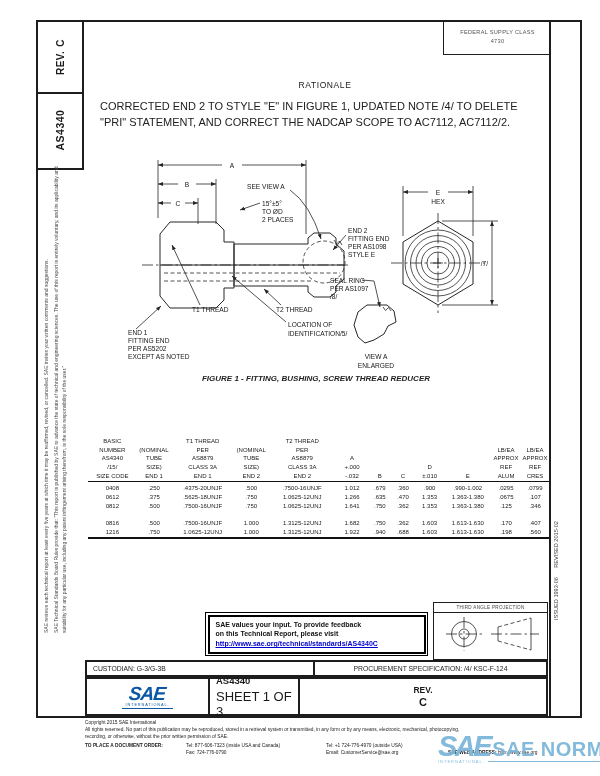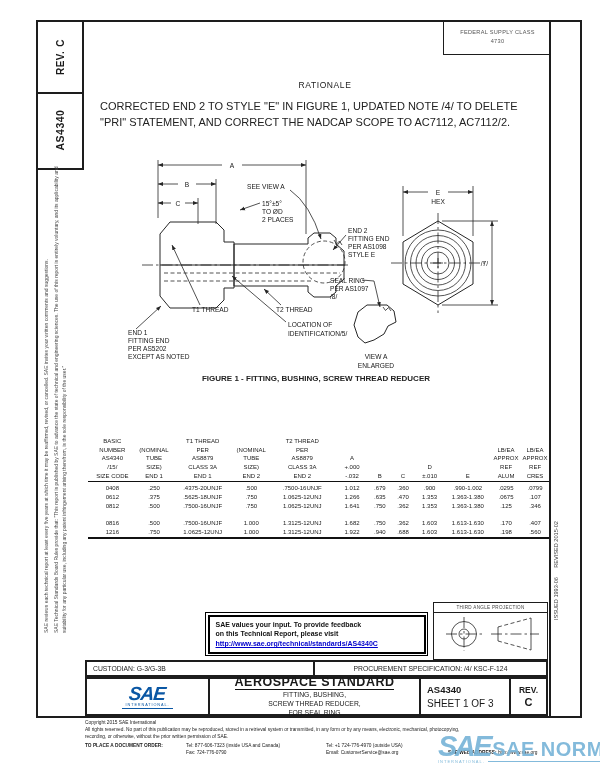--- a/index.html
+++ b/index.html
@@ -25,21 +25,21 @@
 
   
   .fsc-box{left:443px;top:20px;width:107px;height:34px;border-left:1.5px solid #1d1d1d;border-bottom:1.5px solid #1d1d1d;
            display:flex;flex-direction:column;align-items:center;justify-content:center;
            font-size:5.6px;color:#555;letter-spacing:.3px;line-height:1.6;}
   .rationale-h{left:91px;top:80px;width:468px;text-align:center;font-size:8.5px;letter-spacing:.6px;color:#222;}
   .rationale-t{left:100px;top:99px;width:436px;font-size:11px;line-height:1.45;color:#222;}
 
   
   .fig-svg{left:88px;top:152px;}
-  .fig-caption{left:82px;top:374px;width:468px;text-align:center;font-size:8px;font-weight:bold;color:#222;}
+  .fig-caption{left:82px;top:374px;width:468px;text-align:center;font-size:8px;font-weight:bold;font-style:italic;color:#222;}
   .table-title{left:82px;top:421px;width:468px;text-align:center;font-size:8px;font-weight:bold;font-style:italic;color:#222;}
 
   
   .t1wrap{left:88px;top:437px;width:461px;}
   table.t1{width:100%;border-collapse:collapse;border-bottom:2.2px solid #111;font-size:6px;color:#222;}
   table.t1 th{font-weight:normal;vertical-align:bottom;text-align:center;white-space:pre-line;
               line-height:1.45;border-bottom:1.4px solid #111;padding:0 1px 1px 1px;}
   table.t1 td{text-align:center;line-height:1.5;padding:0 1px;}
   table.t1 tbody tr:first-child td{padding-top:2px;}
   table.t1 tbody tr:nth-child(4) td{padding-top:8px;}
@@ -58,21 +58,21 @@
   .title-block{left:85px;top:677px;width:463px;height:39px;border:2px solid #1d1d1d;box-sizing:border-box;display:flex;}
   .tb-cell{border-right:2px solid #1d1d1d;box-sizing:border-box;}
   .tb-logo{width:123px;display:flex;flex-direction:column;align-items:center;justify-content:center;}
   .tb-sae{color:#0a57a4;font-style:italic;font-weight:bold;font-size:19px;letter-spacing:-1px;line-height:1;transform:skewX(-6deg);}
   .tb-intl{font-size:3.8px;color:#0a57a4;letter-spacing:.9px;border-bottom:1px solid #0a57a4;padding:0 4px 1px 4px;}
   .tb-title{width:211px;display:flex;flex-direction:column;align-items:center;justify-content:center;text-align:center;}
   .tb-std{font-weight:bold;font-size:12.5px;letter-spacing:.5px;border-bottom:1.6px solid #111;line-height:1.05;}
   .tb-sub{font-size:6.8px;line-height:1.2;margin-top:1px;}
   .tb-num{width:90px;display:flex;flex-direction:column;justify-content:center;padding-left:6px;gap:3px;}
   .tb-as{font-weight:bold;font-size:9.5px;}
-  .tb-sheet{font-size:10px;}
+  .tb-sheet{font-size:13px;}
   .tb-rev{flex:1;border-right:none;display:flex;flex-direction:column;align-items:center;justify-content:center;gap:1px;}
   .tb-revl{font-weight:bold;font-size:8.5px;}
   .tb-revv{font-weight:bold;font-size:11px;}
 
   
   .copy{left:85px;top:719px;width:472px;font-size:4.8px;line-height:1.5;color:#222;}
   .copy b{font-weight:bold;}
   .copy-grid{display:grid;grid-template-columns:97px 136px 118px auto;column-gap:4px;margin-top:1px;}
 
   
@@ -386,26 +386,20 @@
   <div class="abs cust-row">
     <div class="cust-cell">CUSTODIAN: G-3/G-3B</div>
     <div class="proc-cell">PROCUREMENT SPECIFICATION: /4/ KSC-F-124</div>
   </div>
 
   <div class="abs title-block">
     <div class="tb-cell tb-logo">
       <span class="tb-sae">SAE</span>
       <span class="tb-intl">INTERNATIONAL.</span>
     </div>
-    <div class="tb-cell tb-title">
-      <span class="tb-std">AEROSPACE STANDARD</span>
-      <span class="tb-sub">FITTING, BUSHING,</span>
-      <span class="tb-sub">SCREW THREAD REDUCER,</span>
-      <span class="tb-sub">FOR SEAL RING</span>
-    </div>
     <div class="tb-cell tb-num">
       <span class="tb-as">AS4340</span>
       <span class="tb-sheet">SHEET 1 OF 3</span>
     </div>
     <div class="tb-cell tb-rev">
       <span class="tb-revl">REV.</span>
       <span class="tb-revv">C</span>
     </div>
   </div>
 

